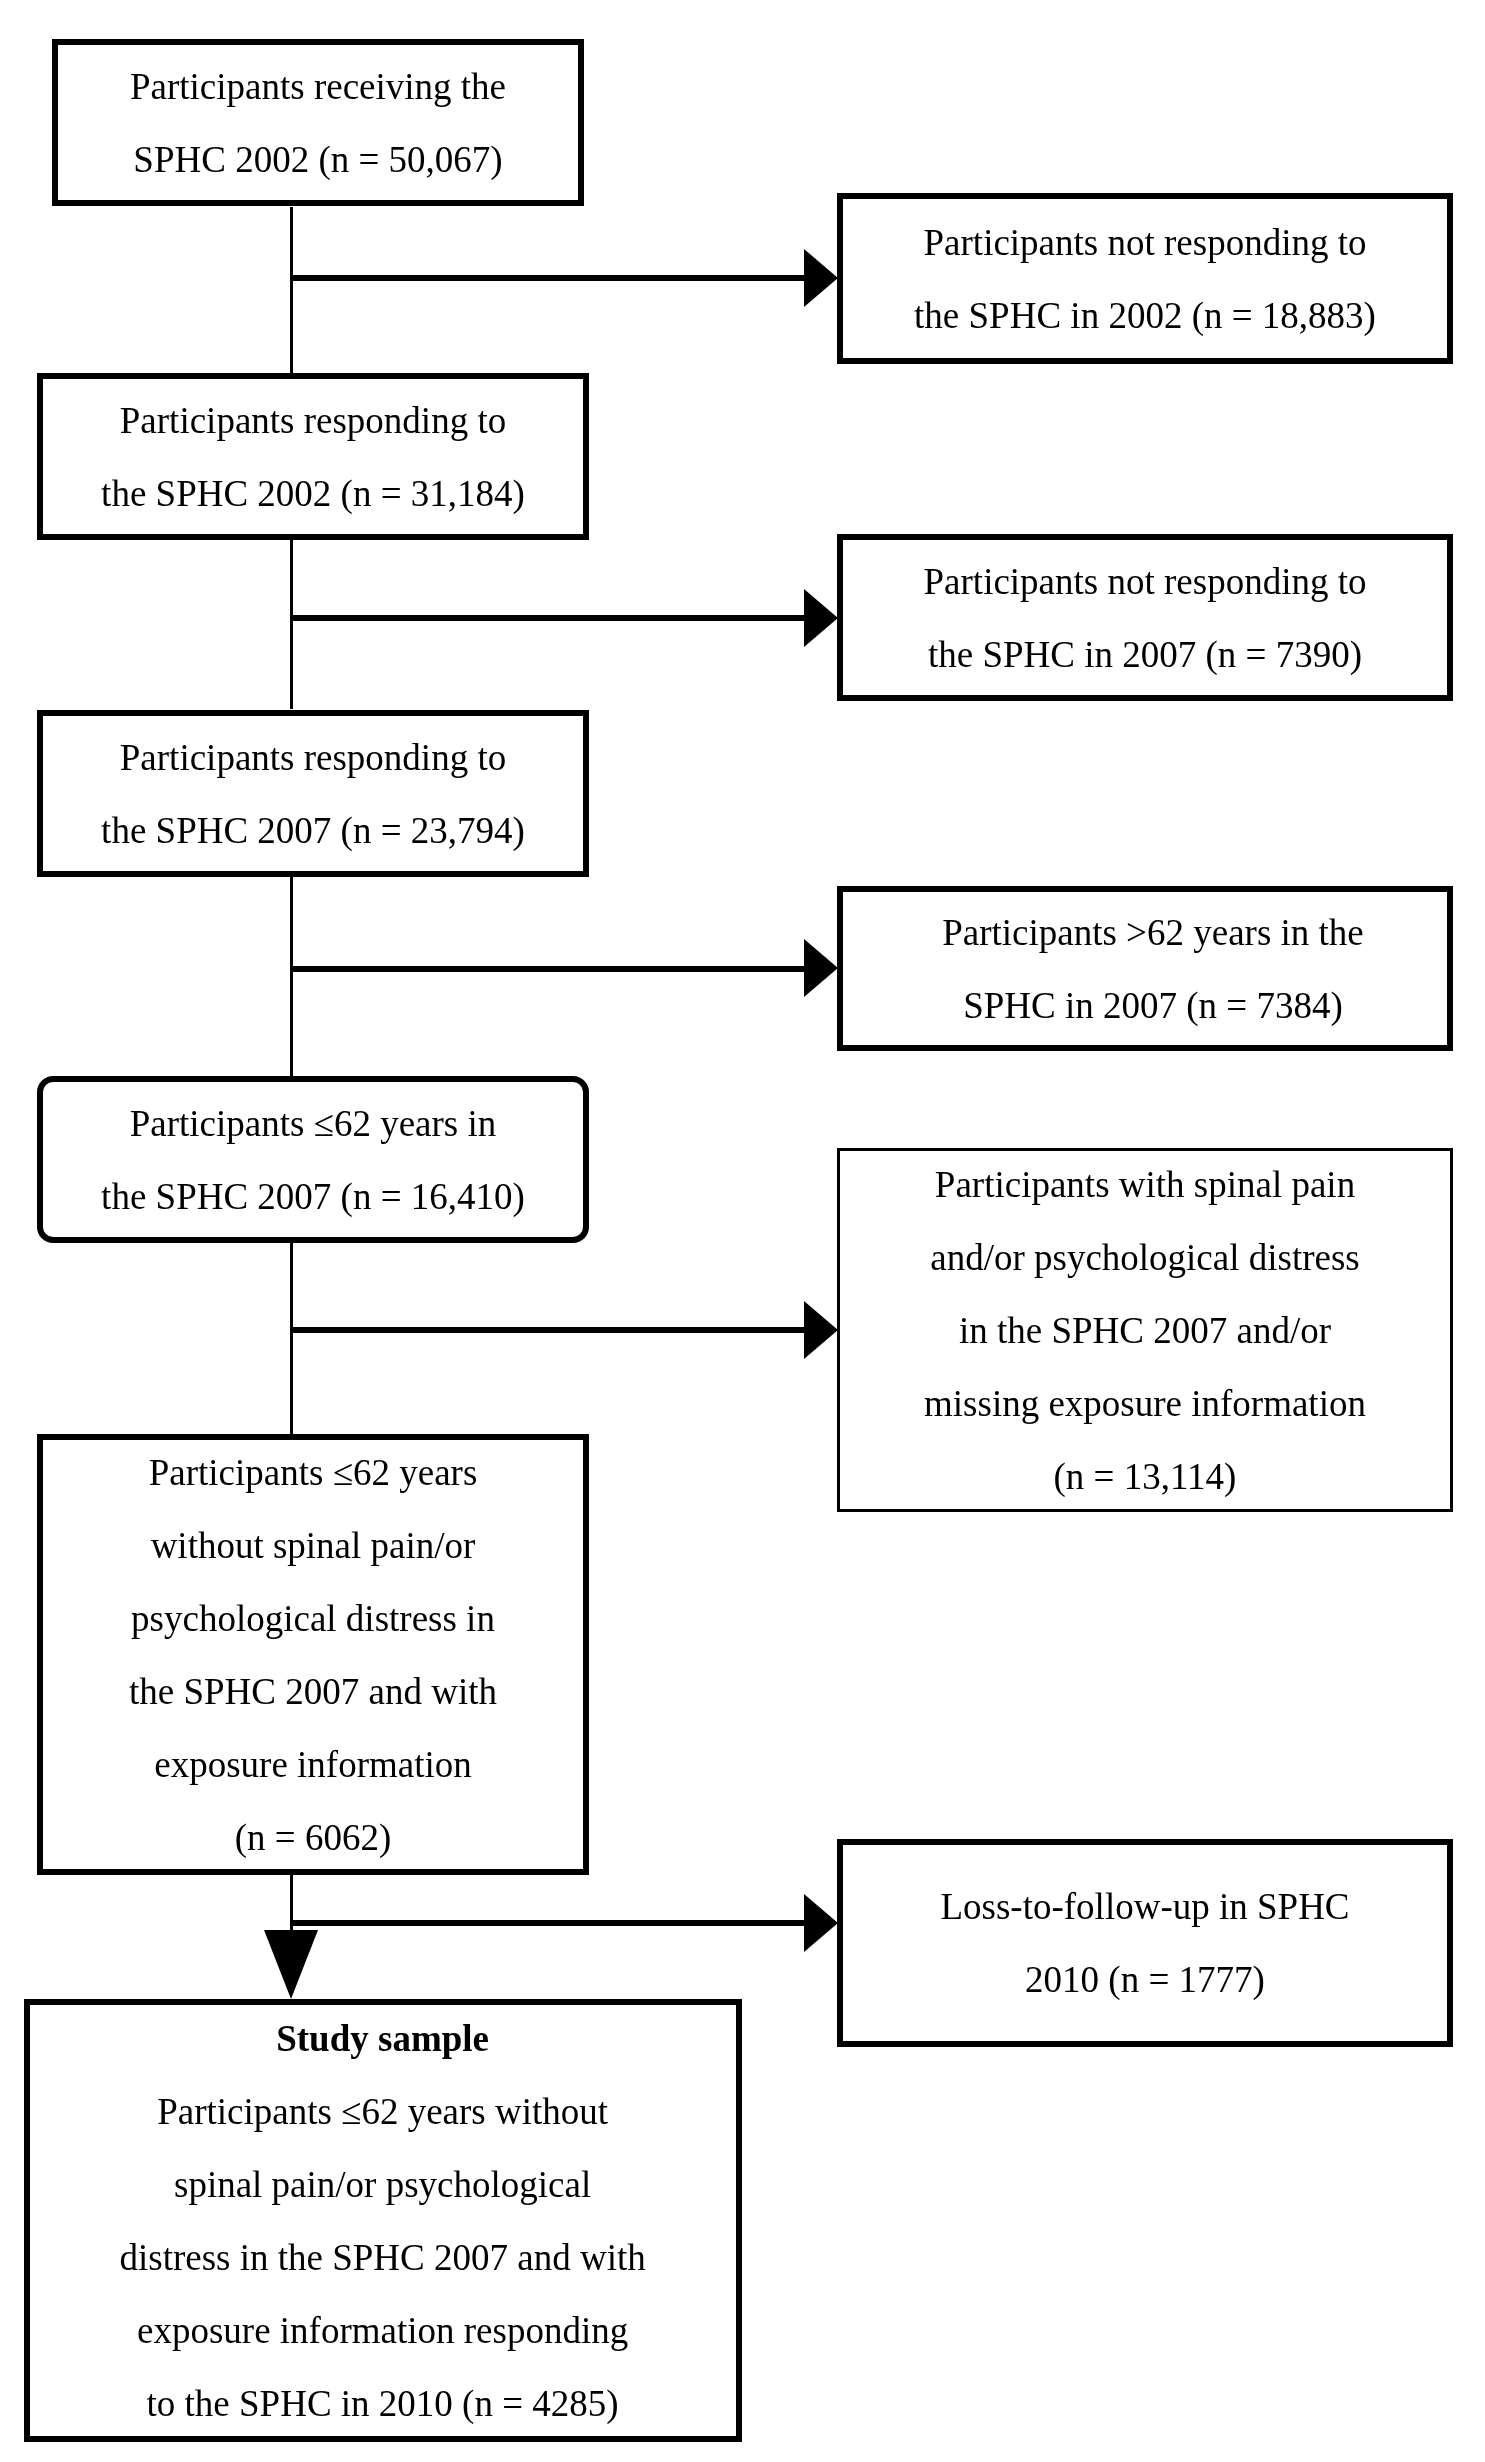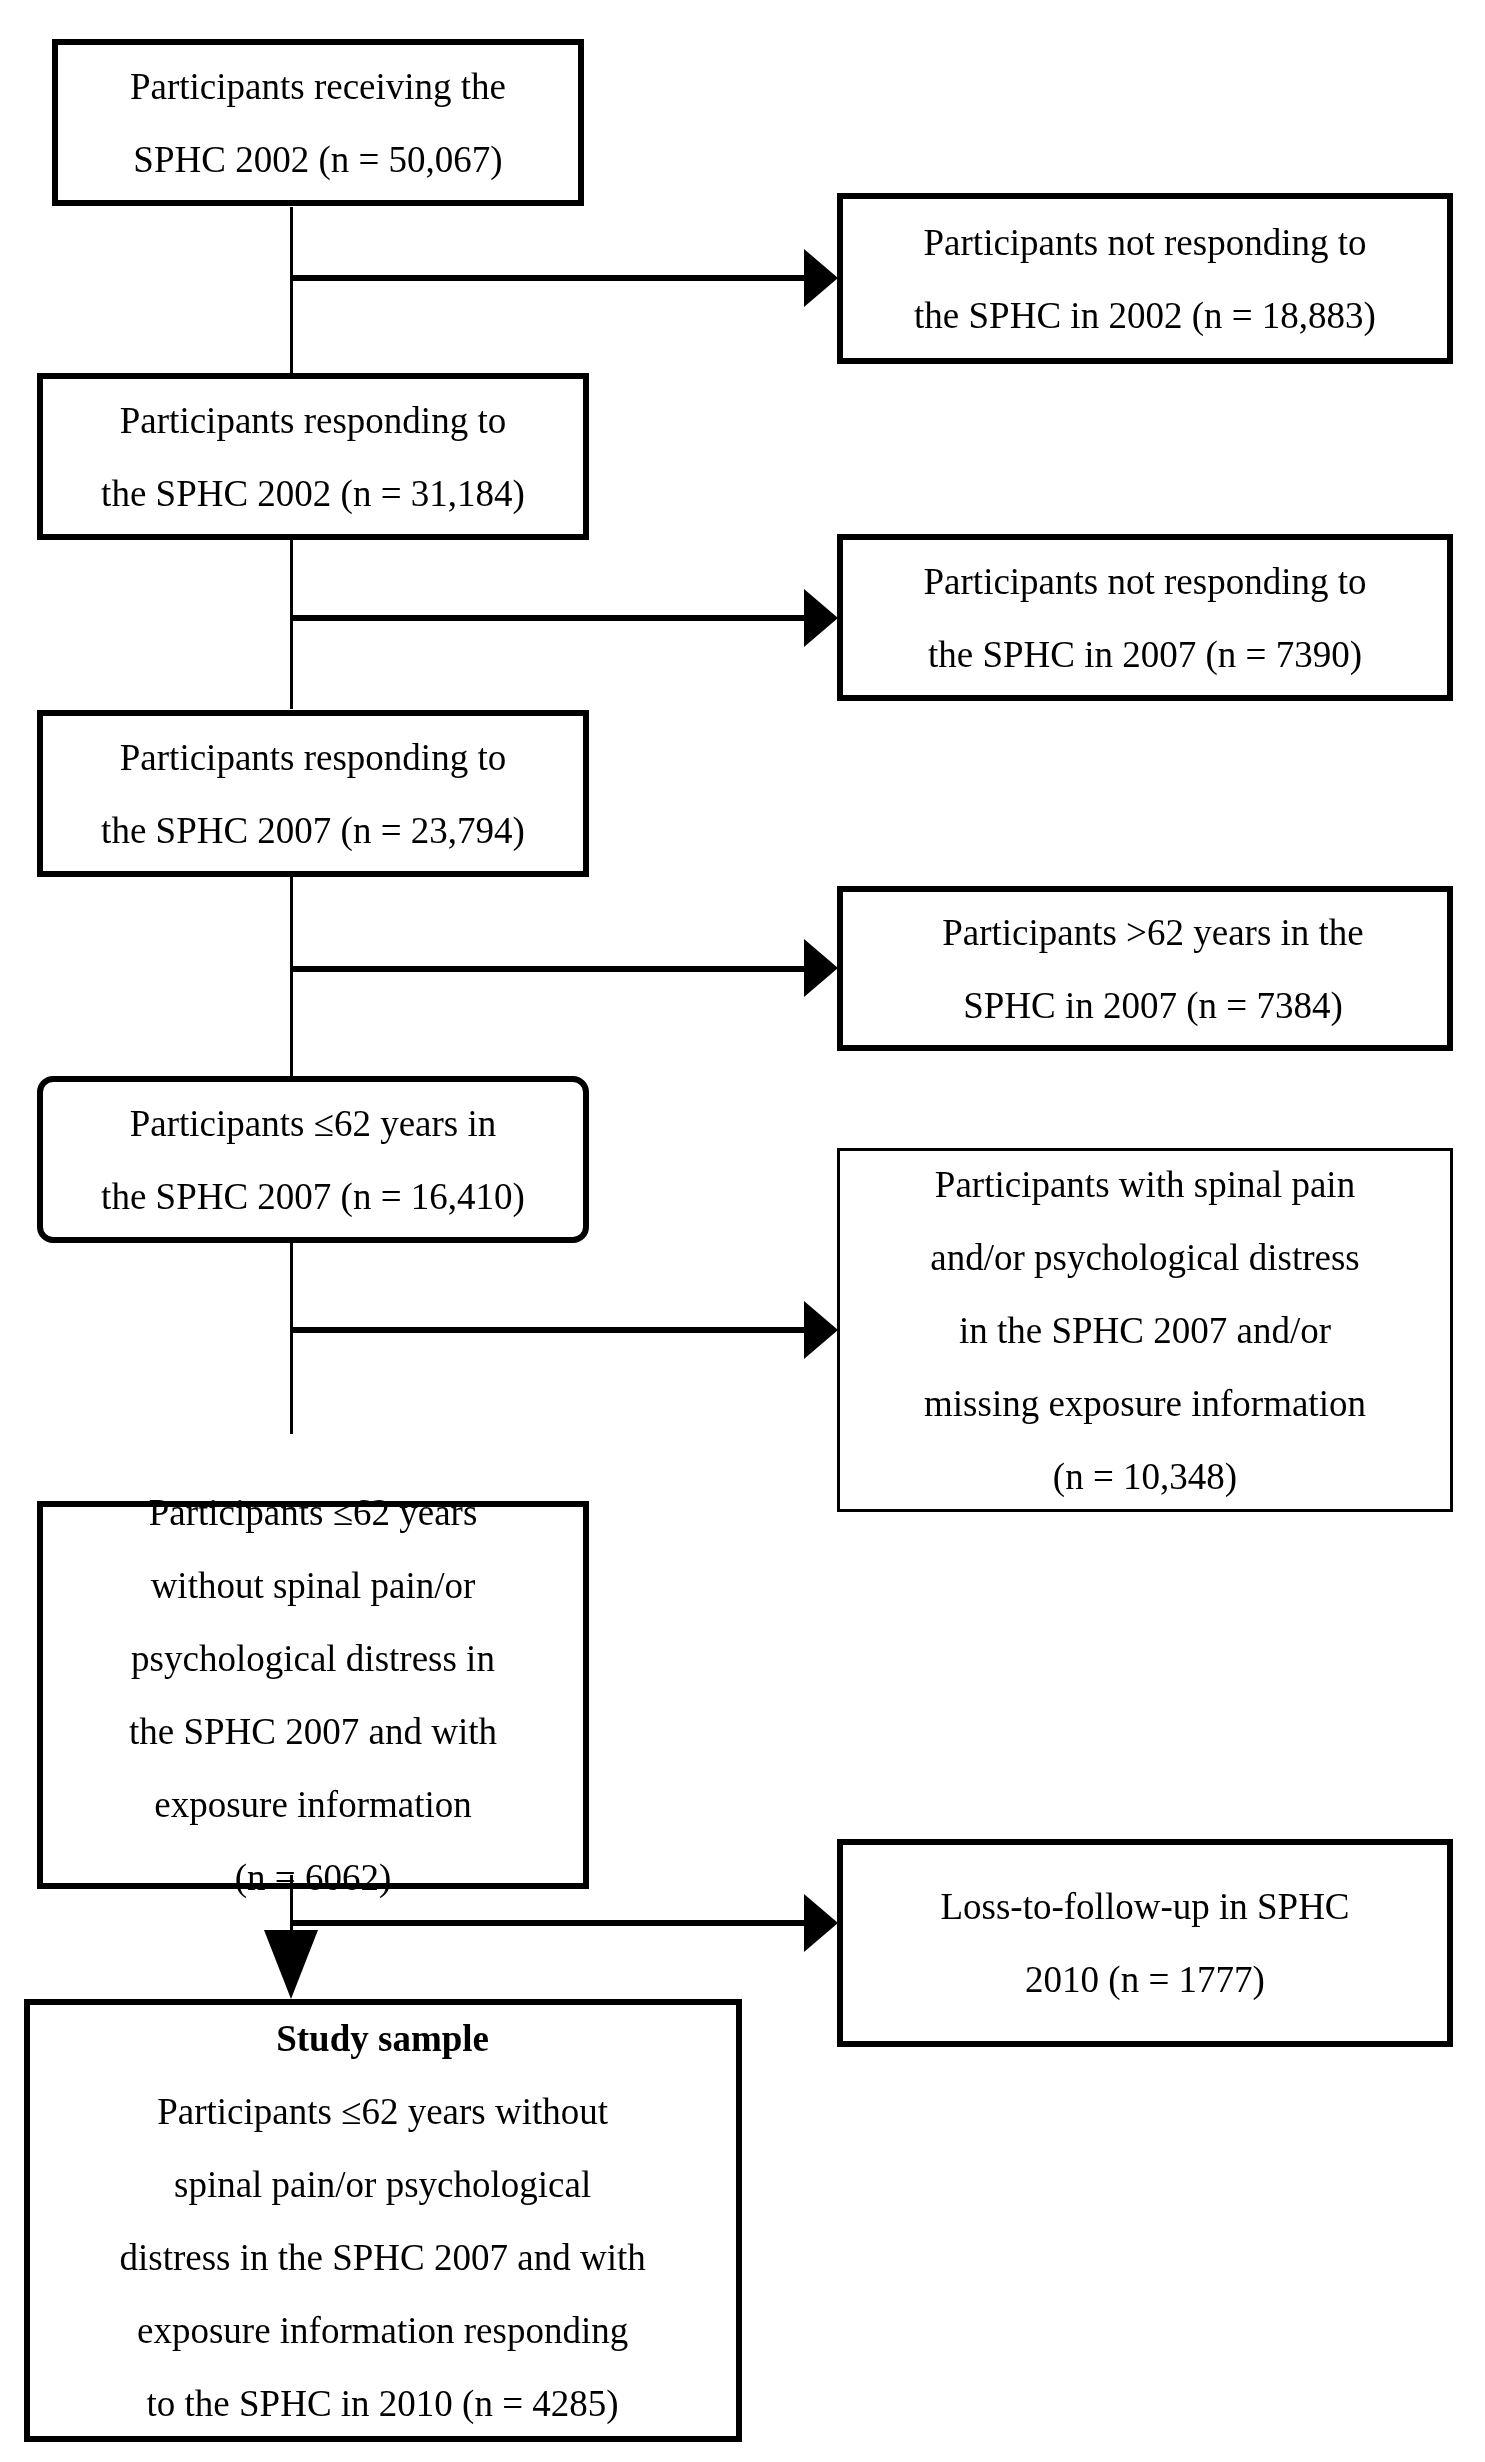--- a/index.html
+++ b/index.html
@@ -21,21 +21,21 @@
     justify-content:center;
     text-align:center;
     font-size:37px;
     line-height:73px;
     white-space:pre-line;
   }
   .b-l1{left:52px;top:39px;width:532px;height:167px;}
   .b-l2{left:37px;top:373px;width:552px;height:167px;}
   .b-l3{left:37px;top:710px;width:552px;height:167px;}
   .b-l4{left:37px;top:1076px;width:552px;height:167px;border-radius:16px;}
-  .b-l5{left:37px;top:1501px;width:552px;height:388px;text-align:center;}
+  .b-l5{left:37px;top:1434px;width:552px;height:441px;text-align:center;}
   .b-l6{left:23.6px;top:1999px;width:718px;height:443px;}
   .b-r1{left:837px;top:193px;width:616px;height:171px;}
   .b-r2{left:837px;top:534px;width:616px;height:167px;}
   .b-r3{left:837px;top:886px;width:616px;height:165px;padding-left:16px;}
   .b-r4{left:837px;top:1148px;width:616px;height:364px;border-width:3.9px;}
   .b-r5{left:837px;top:1839px;width:616px;height:208px;}
   .heading{font-weight:bold;}
   .vline{position:absolute;width:3px;background:#000000;}
   .v1{left:290px;top:207px;height:166px;}
   .v2{left:290px;top:540px;height:169px;}
@@ -94,21 +94,21 @@
   <div class="box b-r1">Participants not responding to
 the SPHC in 2002 (n = 18,883)</div>
   <div class="box b-r2">Participants not responding to
 the SPHC in 2007 (n = 7390)</div>
   <div class="box b-r3">Participants &gt;62 years in the
 SPHC in 2007 (n = 7384)</div>
   <div class="box b-r4">Participants with spinal pain
 and/or psychological distress
 in the SPHC 2007 and/or
 missing exposure information
-(n = 10,348)</div>
+(n = 13,114)</div>
   <div class="box b-r5">Loss-to-follow-up in SPHC
 2010 (n = 1777)</div>
 
   <div class="vline v1"></div>
   <div class="vline v2"></div>
   <div class="vline v3"></div>
   <div class="vline v4"></div>
   <div class="vline v5"></div>
 
   <div class="hline h1"></div>

